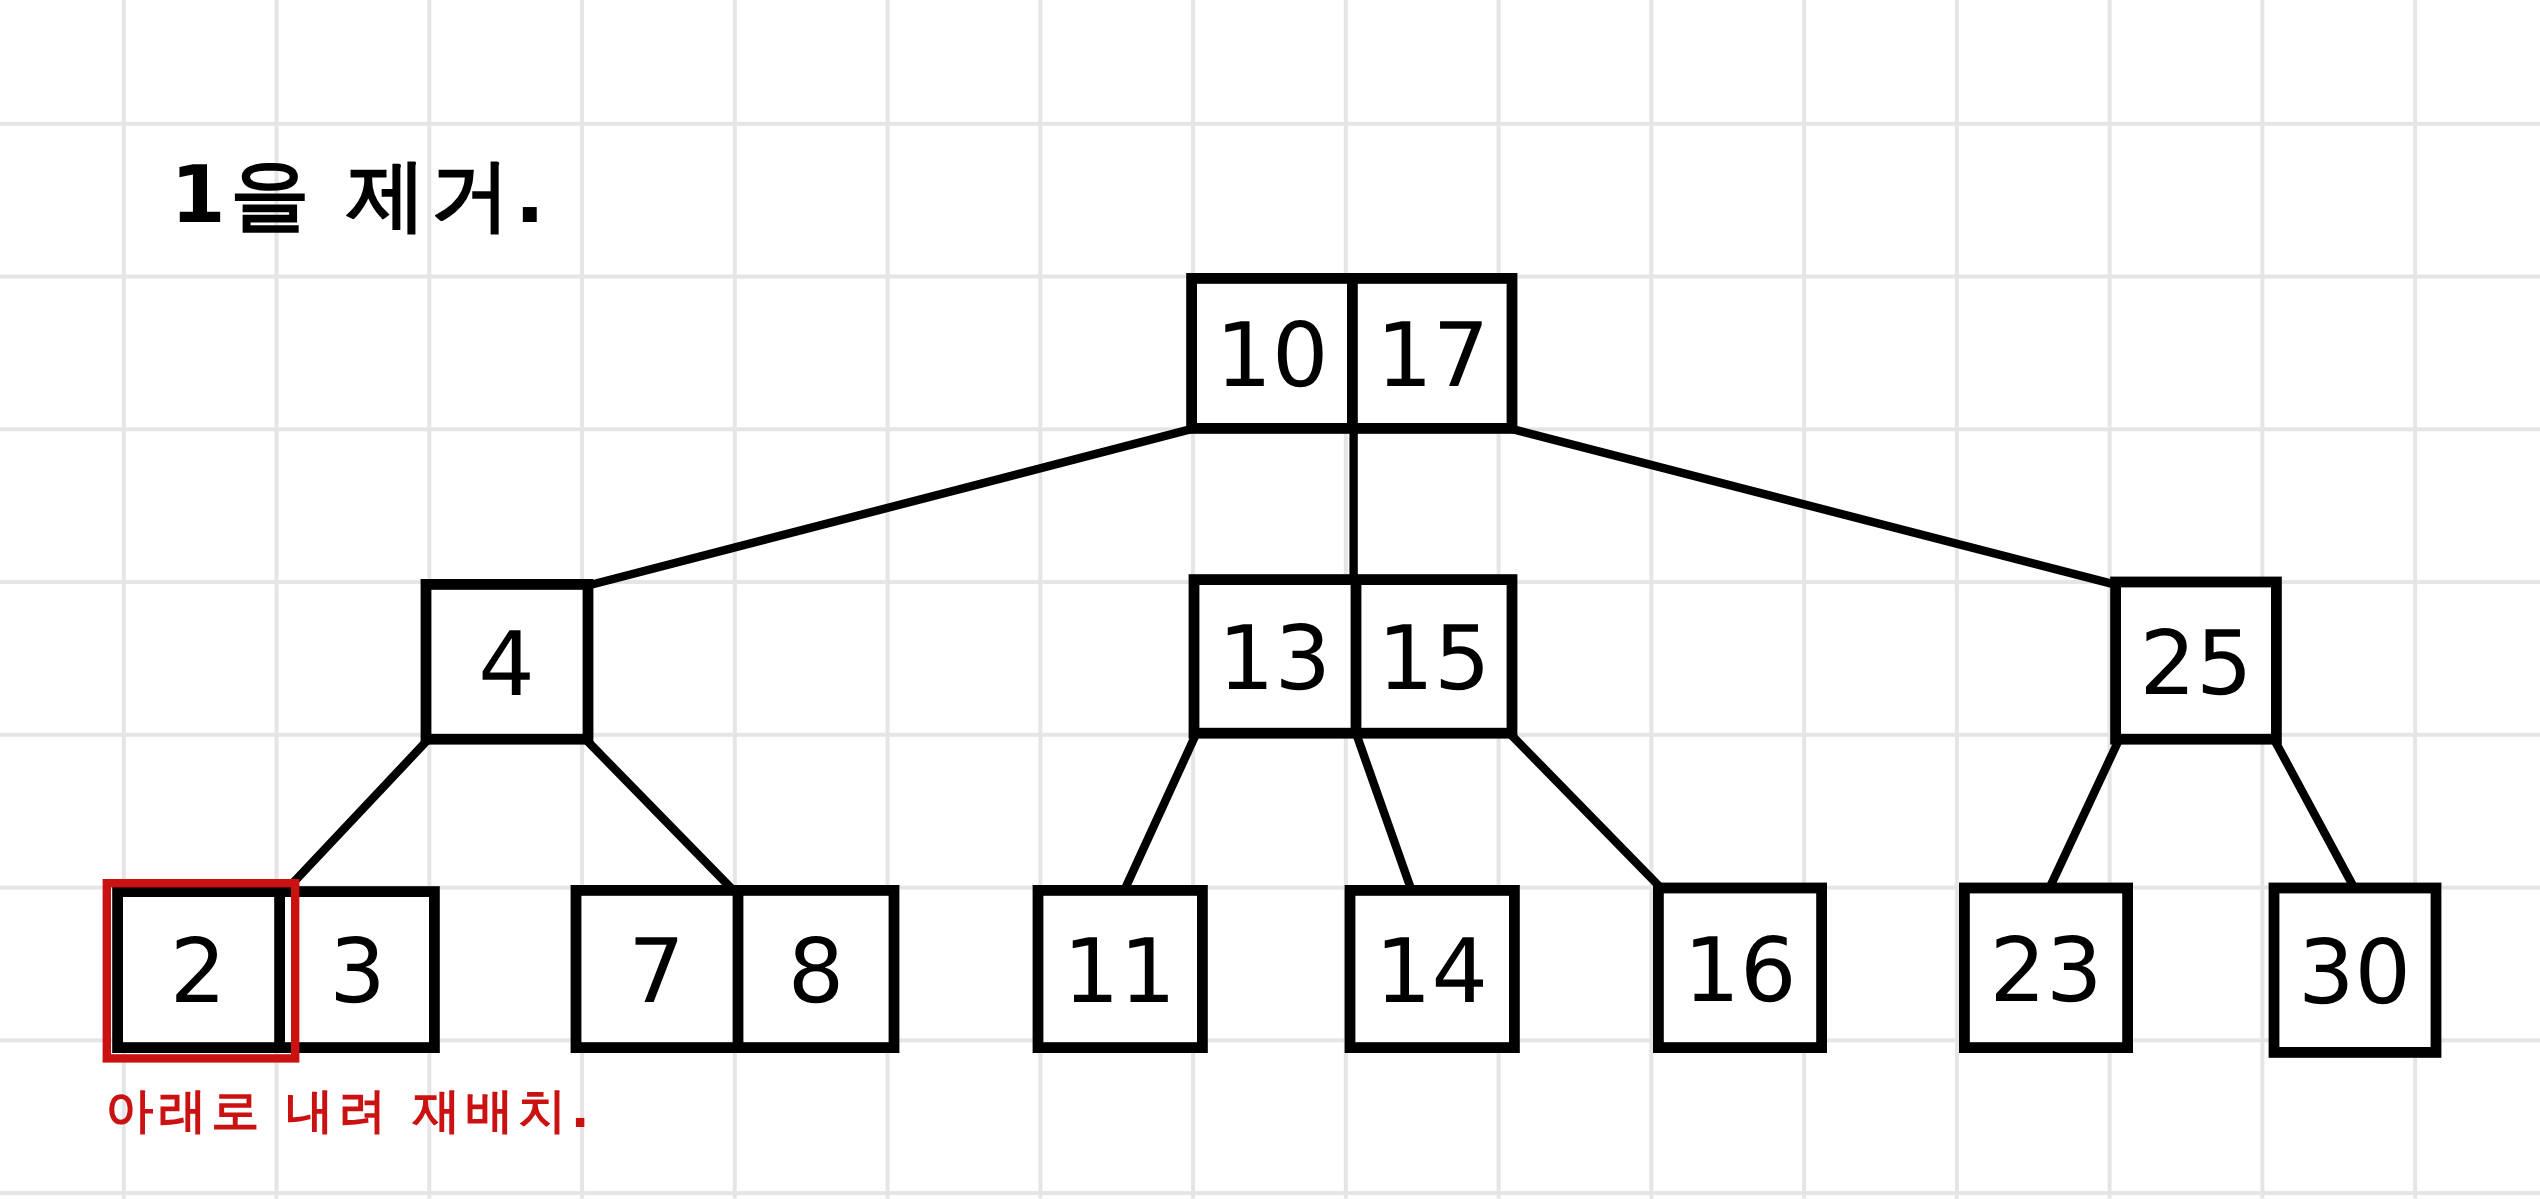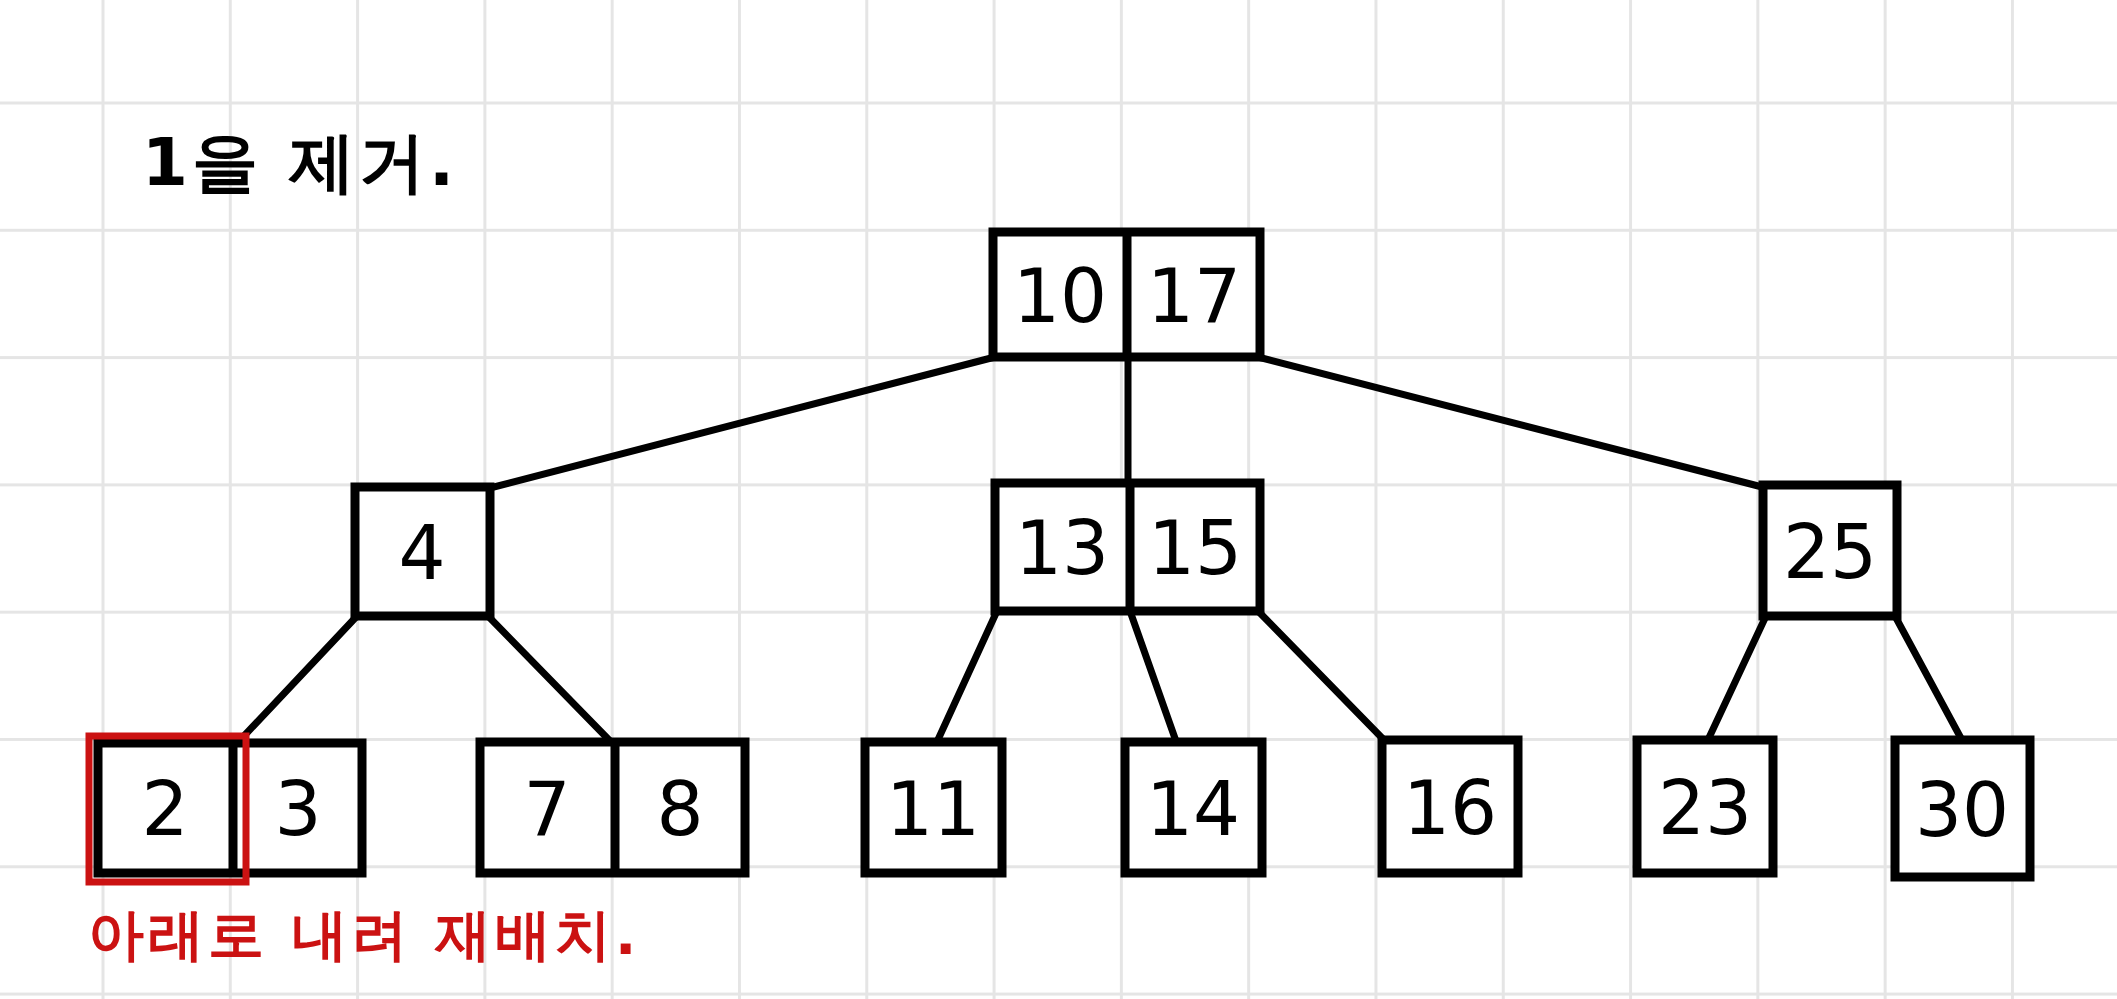--- a/index.html
+++ b/index.html
@@ -25,21 +25,21 @@
   }
   .title-note {
     left: 142px;
     top: 118px;
     font-size: 66px;
     color: #000000;
   }
   .rearrange-note {
     left: 88px;
     top: 898px;
-    font-size: 56px;
+    font-size: 40px;
     color: #cb1212;
   }
   svg.tree { position: absolute; left: 0; top: 0; }
   .edge   { stroke: #000000; stroke-width: 7; stroke-linecap: round; }
   .box    { fill: #ffffff; stroke: #000000; stroke-width: 9; stroke-linejoin: miter; }
   .divider{ stroke: #000000; stroke-width: 9; }
   .key    {
     font-family: "DejaVu Sans", sans-serif;
     font-size: 74px;
     fill: #000000;

